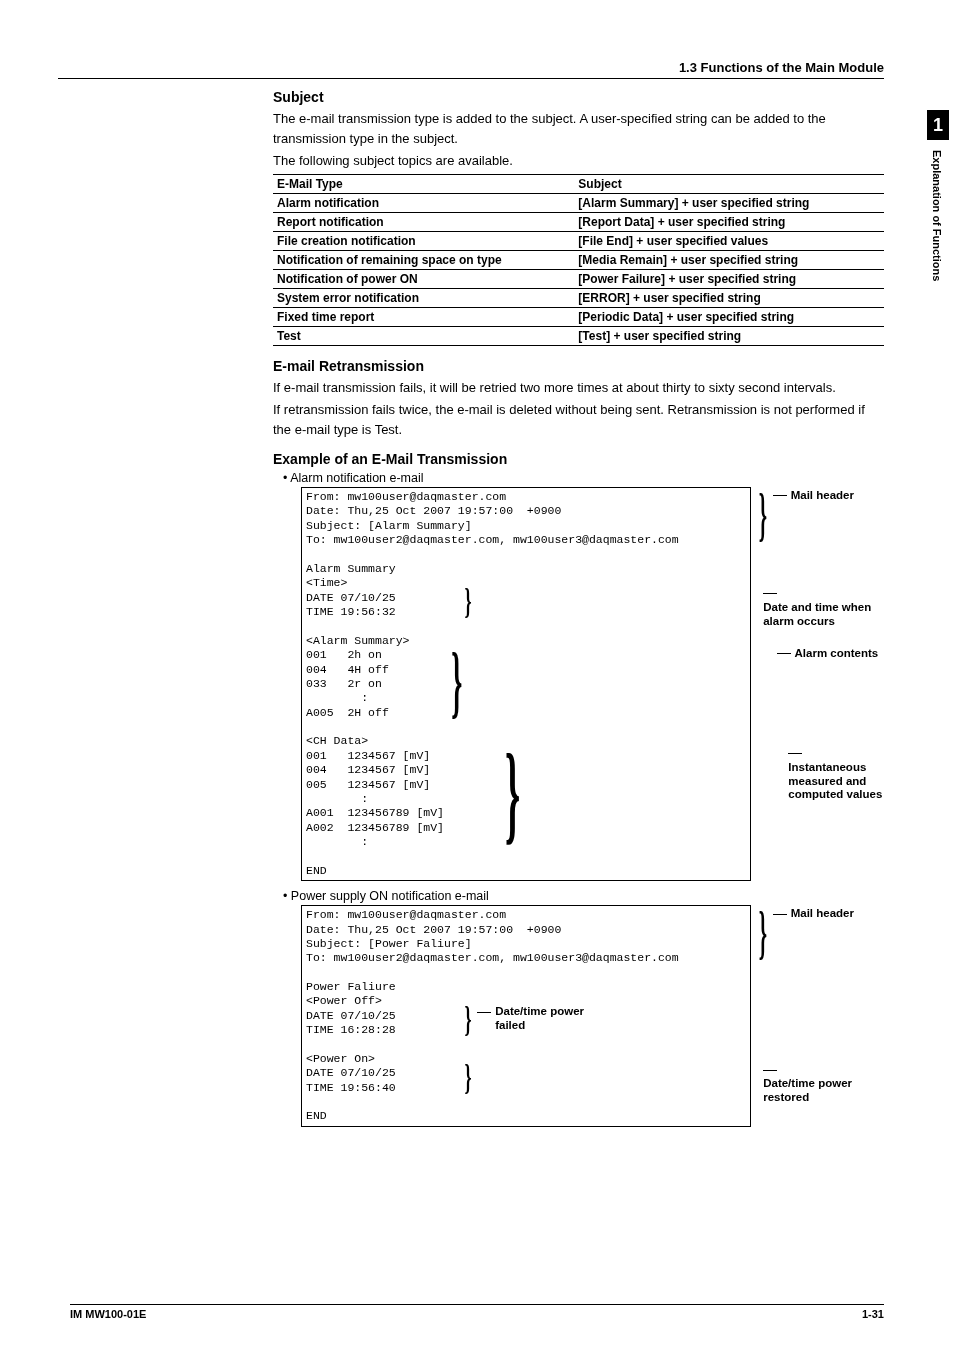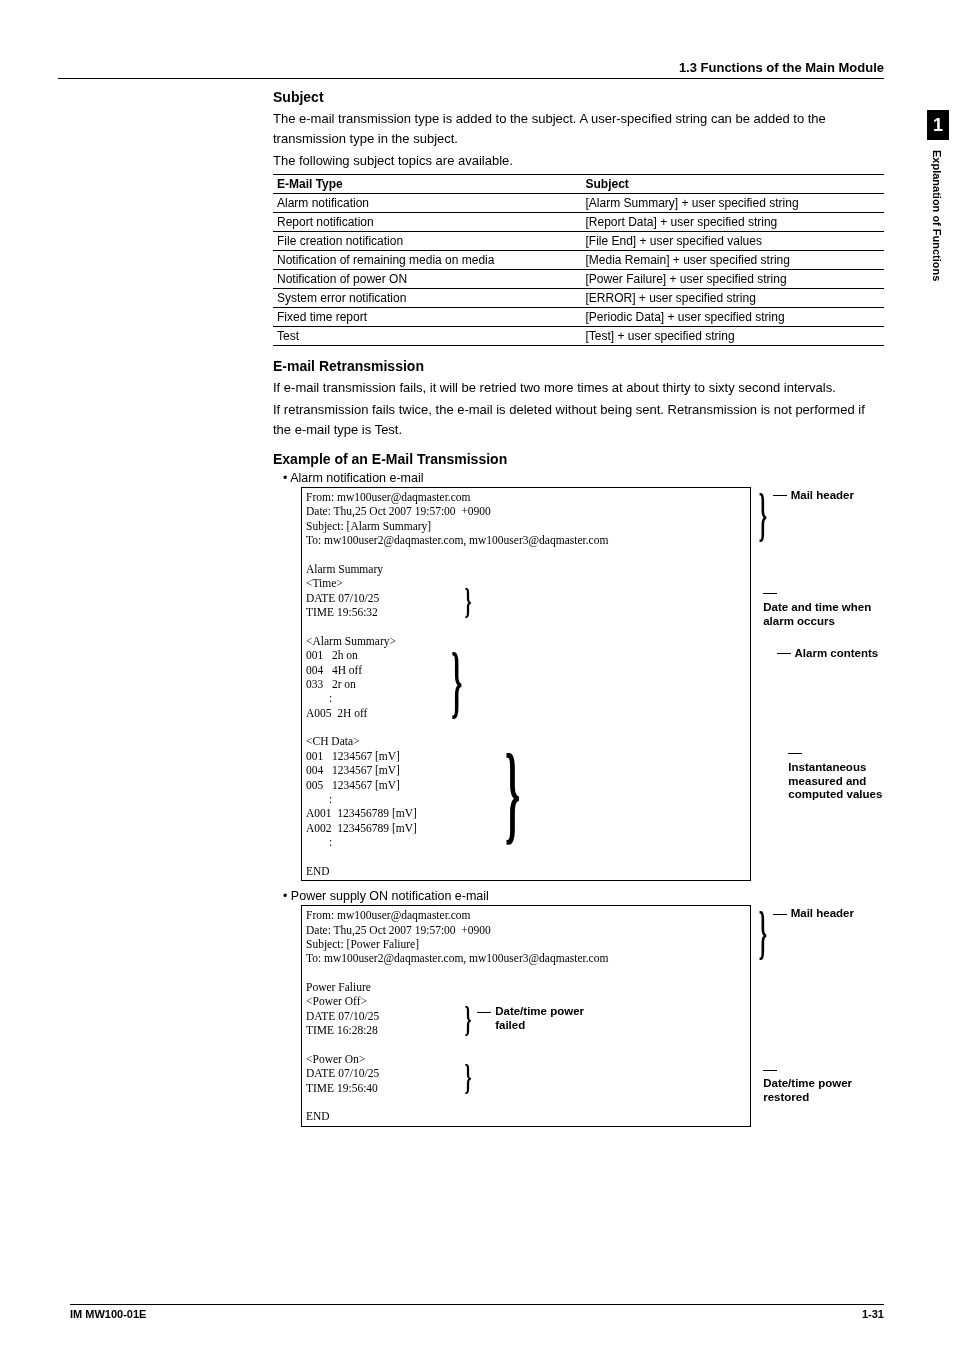--- a/index.html
+++ b/index.html
@@ -73,36 +73,37 @@
 table.subject-table th {
   text-align: left;
   border-top: 1.5px solid #000;
   border-bottom: 1.5px solid #000;
   padding: 2px 4px;
   font-weight: bold;
 }
 table.subject-table td {
   border-bottom: 0.5px solid #000;
   padding: 2px 4px;
+  font-weight: bold;
 }
 table.subject-table tr:last-child td {
   border-bottom: 1.5px solid #000;
 }
 .bullet-line {
   font-size: 12.5px;
   margin: 4px 0 2px 10px;
 }
 .email-figure {
   display: flex;
   align-items: stretch;
   margin-bottom: 8px;
 }
 .email-box {
   border: 1px solid #000;
-  font-family: Liberation Serif, serif;
+  font-family: Liberation Mono, monospace;
   font-size: 11.5px;
   line-height: 1.25;
   padding: 2px 4px;
   white-space: pre;
   width: 440px;
 }
 .annot-col {
   position: relative;
   flex: 1;
   font-size: 11.5px;
@@ -171,21 +172,21 @@
           </tr>
       <tr>
             <td>Report notification</td>
             <td>[Report Data] + user specified string</td>
           </tr>
       <tr>
             <td>File creation notification</td>
             <td>[File End] + user specified values</td>
           </tr>
       <tr>
-            <td>Notification of remaining media on media</td>
+            <td>Notification of remaining space on type</td>
             <td>[Media Remain] + user specified string</td>
           </tr>
       <tr>
             <td>Notification of power ON</td>
             <td>[Power Failure] + user specified string</td>
           </tr>
       <tr>
             <td>System error notification</td>
             <td>[ERROR] + user specified string</td>
           </tr>

